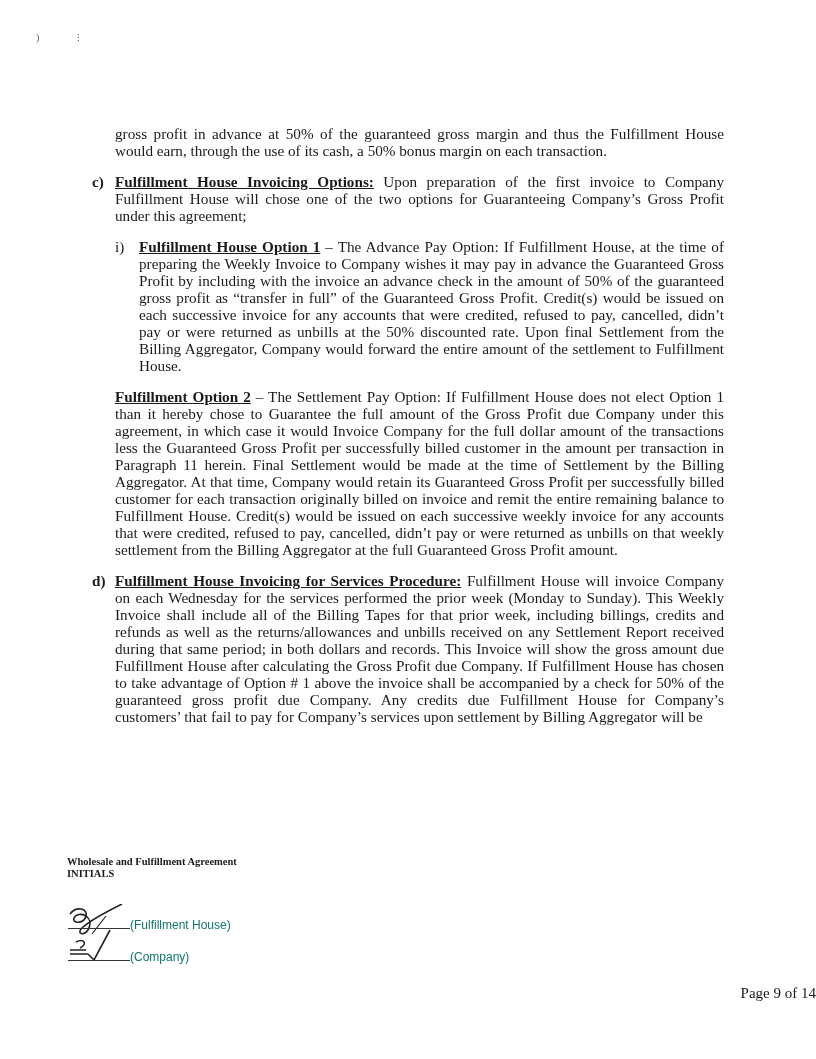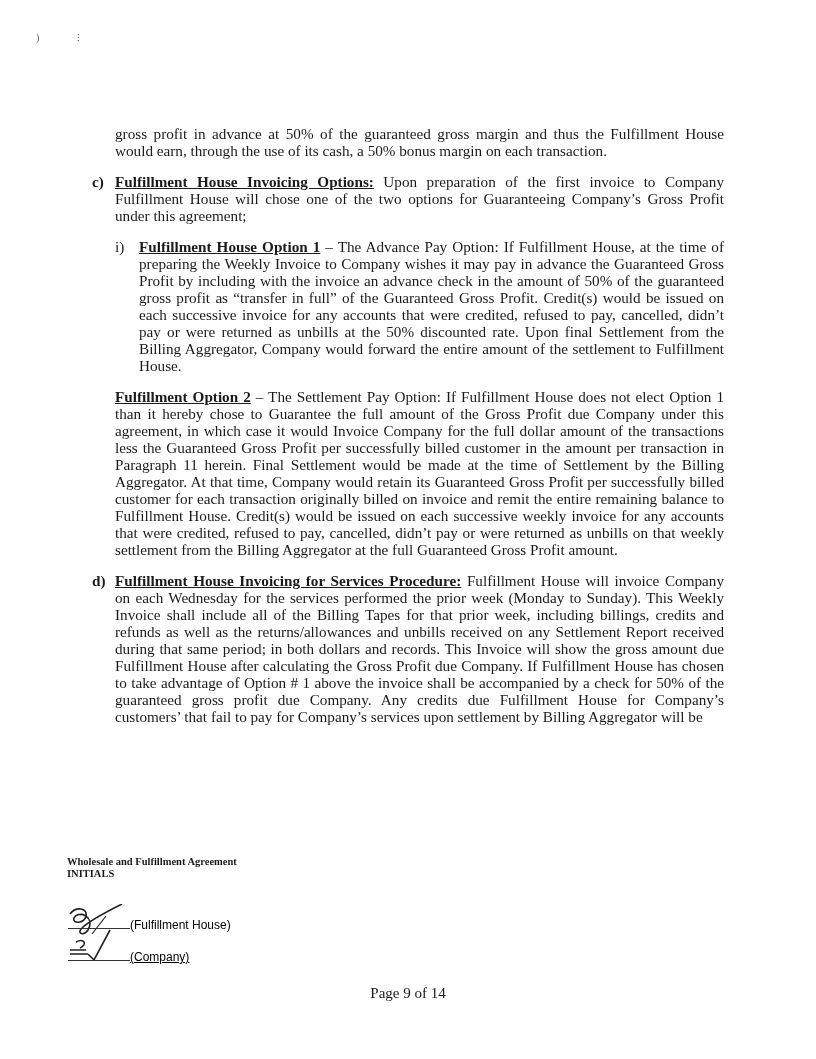--- a/index.html
+++ b/index.html
@@ -67,39 +67,39 @@
       top: 856px;
       font-size: 10.5px;
       line-height: 12px;
       font-weight: bold;
     }
     .initials-row {
       position: absolute;
       left: 68px;
       font-size: 12px;
       font-family: "Liberation Sans", "DejaVu Sans", sans-serif;
-      color: #000000;
+      color: #0f766e;
     }
     .initials-line {
       display: inline-block;
       width: 62px;
       border-bottom: 1px solid #333;
       vertical-align: baseline;
     }
     .signature {
       position: absolute;
       left: 66px;
       top: 904px;
     }
     .page-number {
       position: absolute;
       top: 985px;
       left: 0;
       width: 816px;
-      text-align: center;
+      text-align: right;
       font-size: 15px;
     }
   </style>
 </head>
 <body>
 
 <span class="scan-mark" style="left:36px;top:32px;">)</span>
 <span class="scan-mark" style="left:77px;top:30px;">⁝</span>
 
 <div class="content">
@@ -143,17 +143,17 @@
 
 <svg class="signature" width="70" height="62" viewBox="0 0 70 62">
   <path d="M4,10 C10,2 22,4 20,12 C18,20 6,20 8,14 C12,6 30,12 22,26 C18,32 10,30 16,24 C24,16 44,6 56,0" fill="none" stroke="#222" stroke-width="1.6"></path>
   <path d="M26,30 L40,12" fill="none" stroke="#222" stroke-width="1.2"></path>
   <path d="M10,38 C18,34 22,40 14,44 M4,46 L20,46 M4,50 L22,50 M22,50 L28,56 L44,26" fill="none" stroke="#222" stroke-width="1.6"></path>
 </svg>
 
 <div class="initials-row" style="top:918px;">
   <span class="initials-line"></span><span>(Fulfillment House)</span>
 </div>
-<div class="initials-row" style="top:950px;text-decoration:underline;">
+<div class="initials-row" style="top:950px;">
   <span class="initials-line"></span><span>(Company)</span>
 </div>
 
 <div class="page-number">Page 9 of 14</div>
 
 </body></html>

